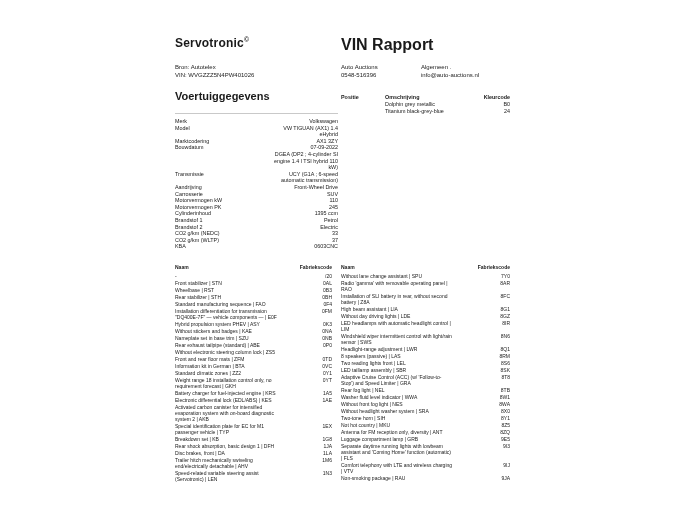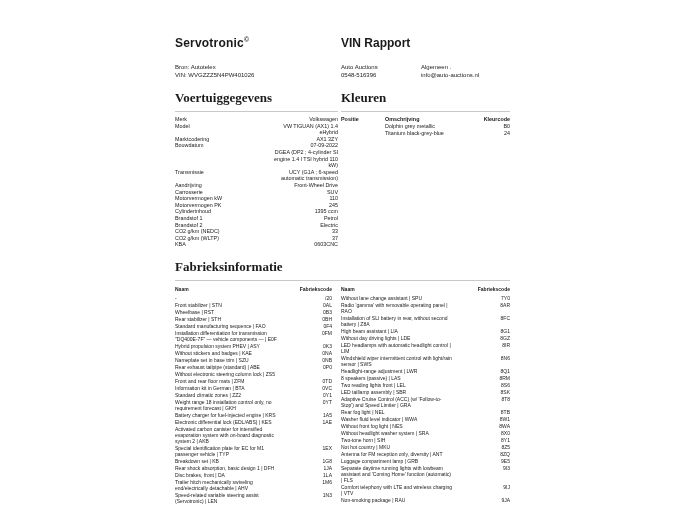--- a/index.html
+++ b/index.html
@@ -1,29 +1,29 @@
 <!DOCTYPE html>
 <html><head>
 <meta charset="utf-8">
 <style>
   html,body{margin:0;padding:0;}
   body{width:685px;height:514px;background:#ffffff;font-family:"Liberation Sans","DejaVu Sans",sans-serif;color:#1a1a1a;}
   .page{position:relative;width:685px;height:514px;background:#ffffff;overflow:hidden;}
 
   .brand{position:absolute;left:175px;top:36px;font-size:12px;font-weight:700;letter-spacing:.2px;}
   .brand .mark{font-size:7px;vertical-align:super;}
-  .report-title{position:absolute;left:341px;top:36px;font-size:12px;font-weight:700;}
+  .report-title{position:absolute;left:341px;top:36px;font-size:16px;font-weight:700;}
 
   .meta{position:absolute;top:64px;font-size:6px;line-height:7.5px;color:#222;}
   .meta-1{left:175px;}
   .meta-2{left:341px;}
   .meta-3{left:421px;}
 
   .sec{position:absolute;}
-  .sec-h{font-size:13px;font-weight:700;padding-bottom:5px;border-bottom:1px solid #c9c9c9;font-family:Liberation Serif, serif;}
+  .sec-h{font-size:11px;font-weight:700;padding-bottom:11px;border-bottom:1px solid #c9c9c9;}
 
   #vehicle{left:175px;top:90px;width:163px;}
   #colors{left:341px;top:90px;width:169px;}
   #factory{left:175px;top:259px;width:335px;}
 
   .vrows{margin-top:4px;}
   .vrow{display:flex;justify-content:space-between;align-items:flex-start;font-size:5.4px;line-height:6.6px;}
   .vlabel{white-space:nowrap;}
   .vvalue{text-align:right;white-space:pre-line;}
 
@@ -131,42 +131,40 @@
           <div class="vvalue">37</div>
         </div>
         <div class="vrow">
           <div class="vlabel">KBA</div>
           <div class="vvalue">0603CNC</div>
         </div>
     </div>
   </div>
 
   <div class="sec" id="colors">
-    <div class="sec-h">Kleuren</div>
     <div class="chead">
       <div class="c-pos">Positie</div>
       <div class="c-desc">Omschrijving</div>
       <div class="c-code">Kleurcode</div>
     </div>
     <div>
       <div class="crow">
           <div class="c-pos"></div>
           <div class="c-desc">Dolphin grey metallic</div>
           <div class="c-code">B0</div>
         </div>
         <div class="crow">
           <div class="c-pos"></div>
           <div class="c-desc">Titanium black-grey-blue</div>
           <div class="c-code">24</div>
         </div>
     </div>
   </div>
 
   <div class="sec" id="factory">
-    <div class="sec-h">Fabrieksinformatie</div>
     <div class="fcols">
 
       <div class="fcol fcol-left">
         <div class="fhead">
           <div>Naam</div>
           <div>Fabriekscode</div>
         </div>
         <div class="fitem">
             <div class="fname">-</div>
             <div class="fcode">/20</div>

